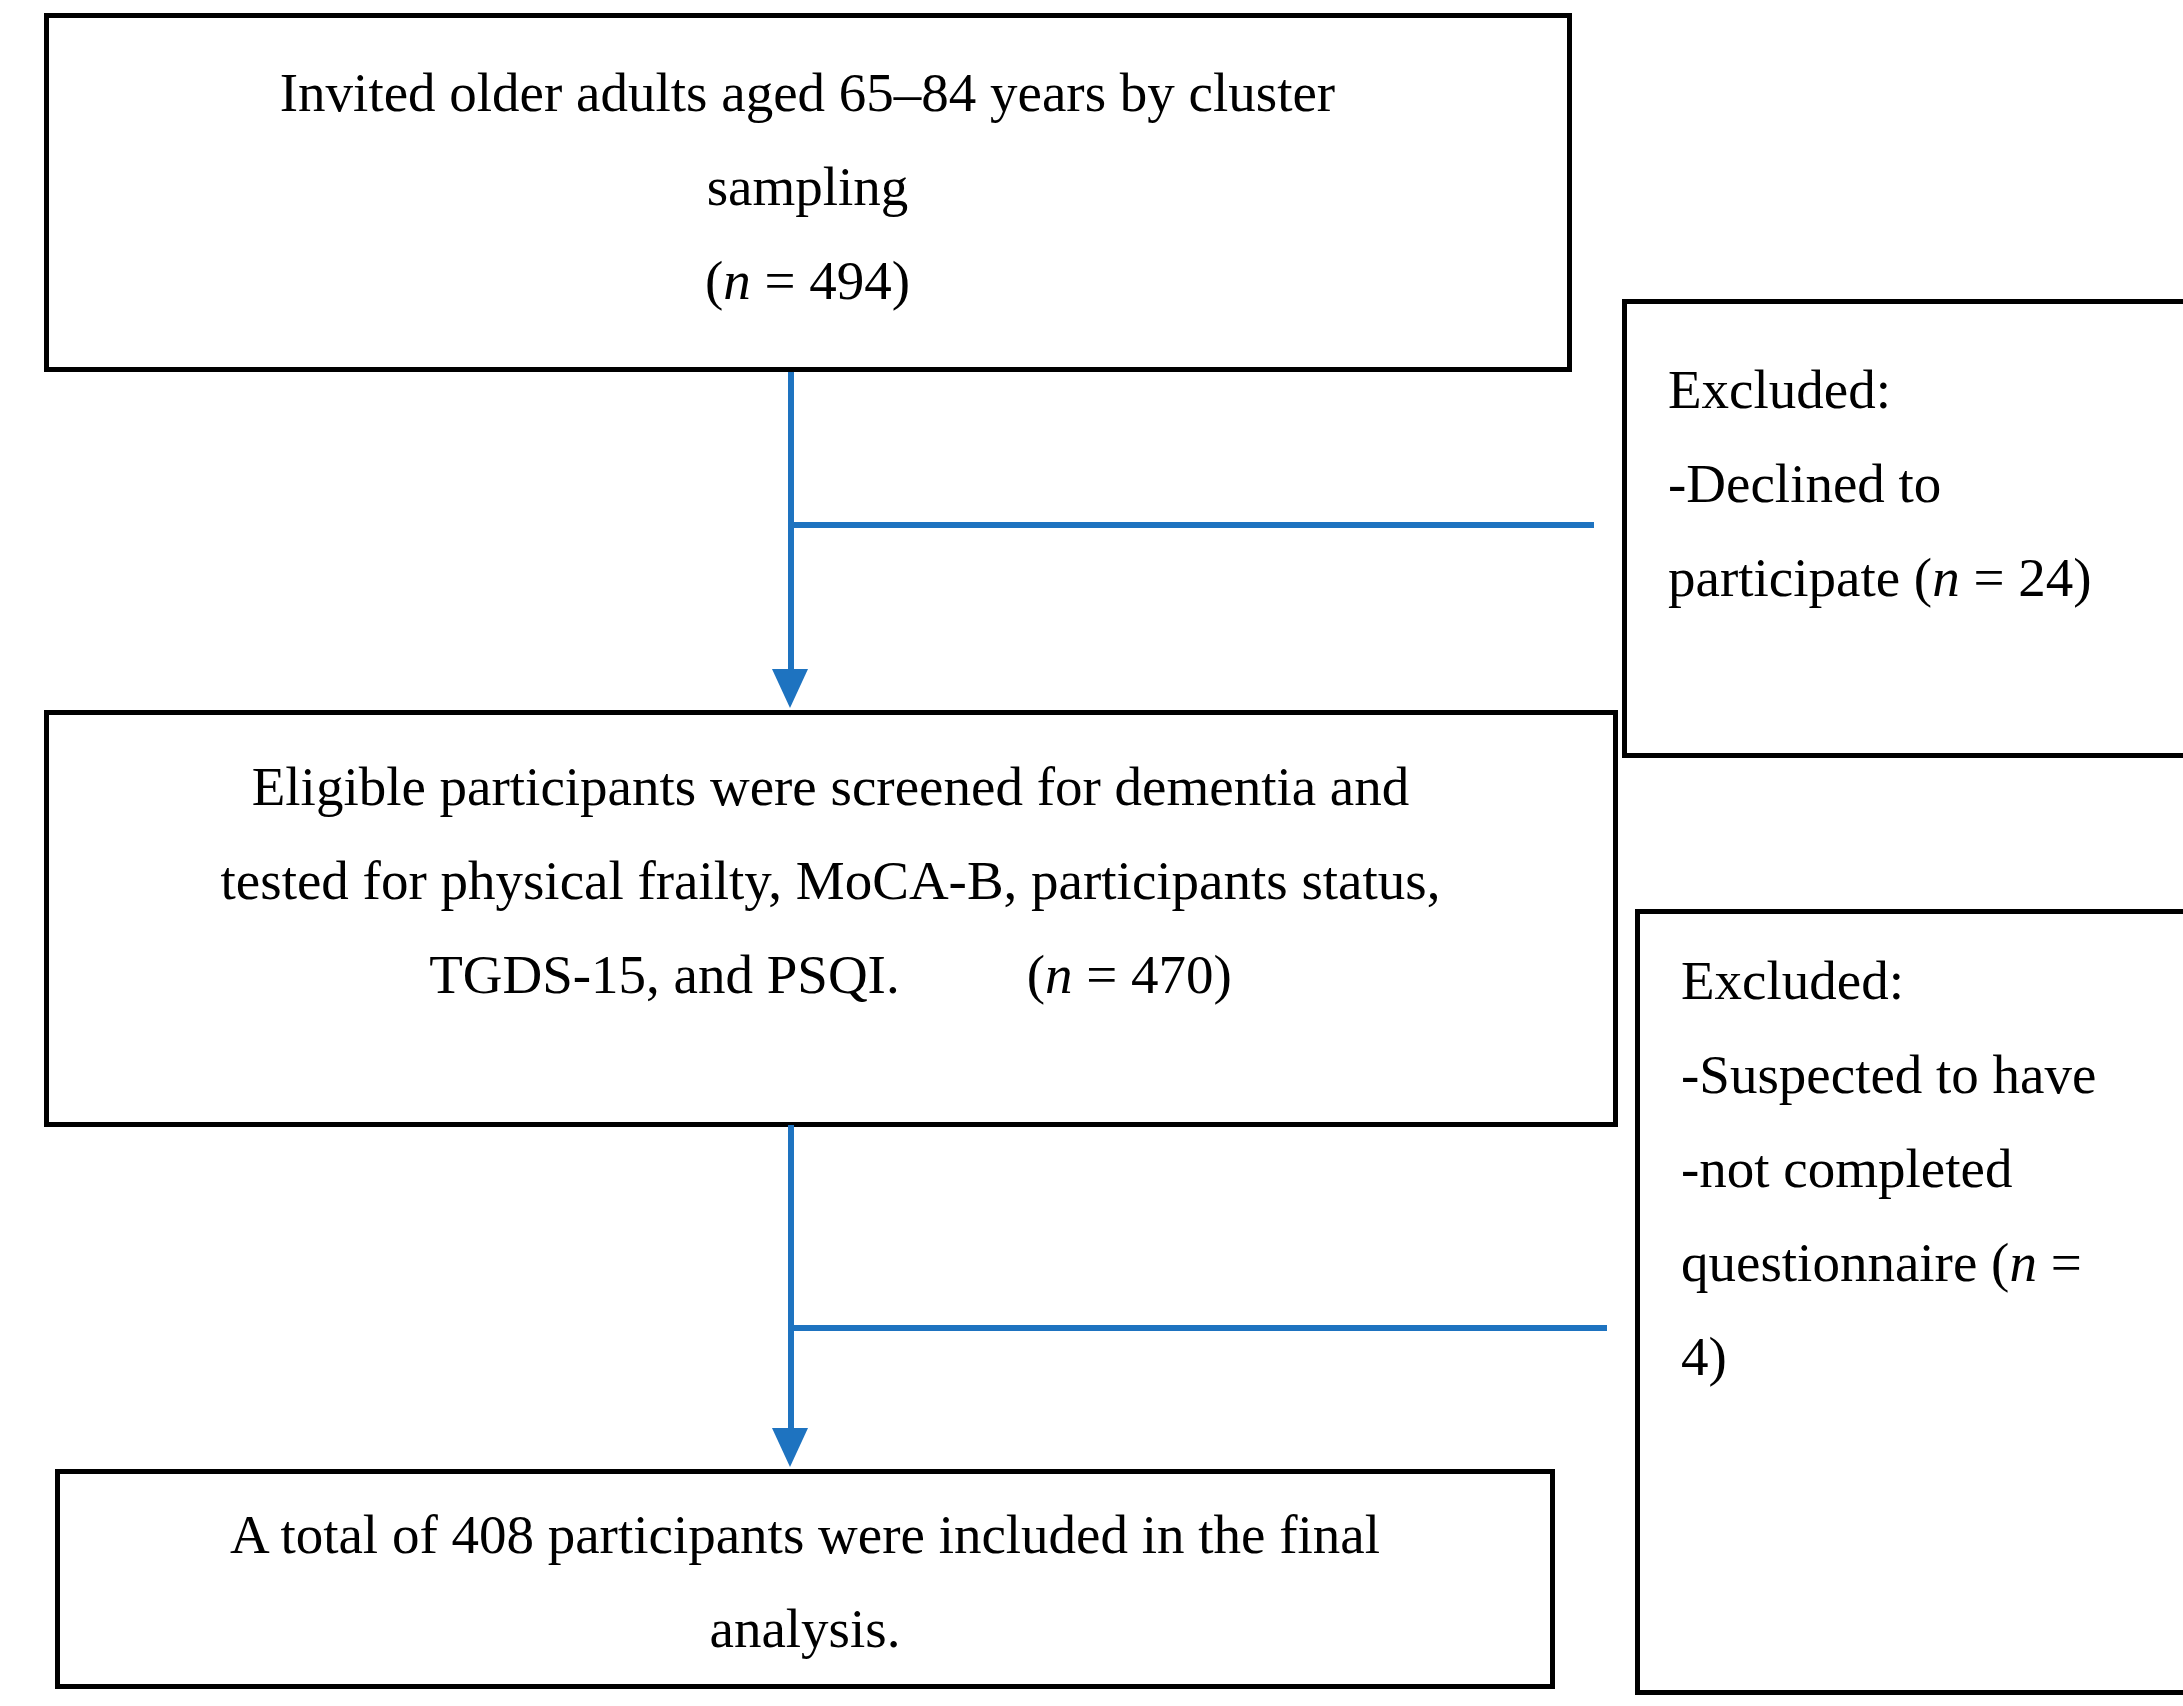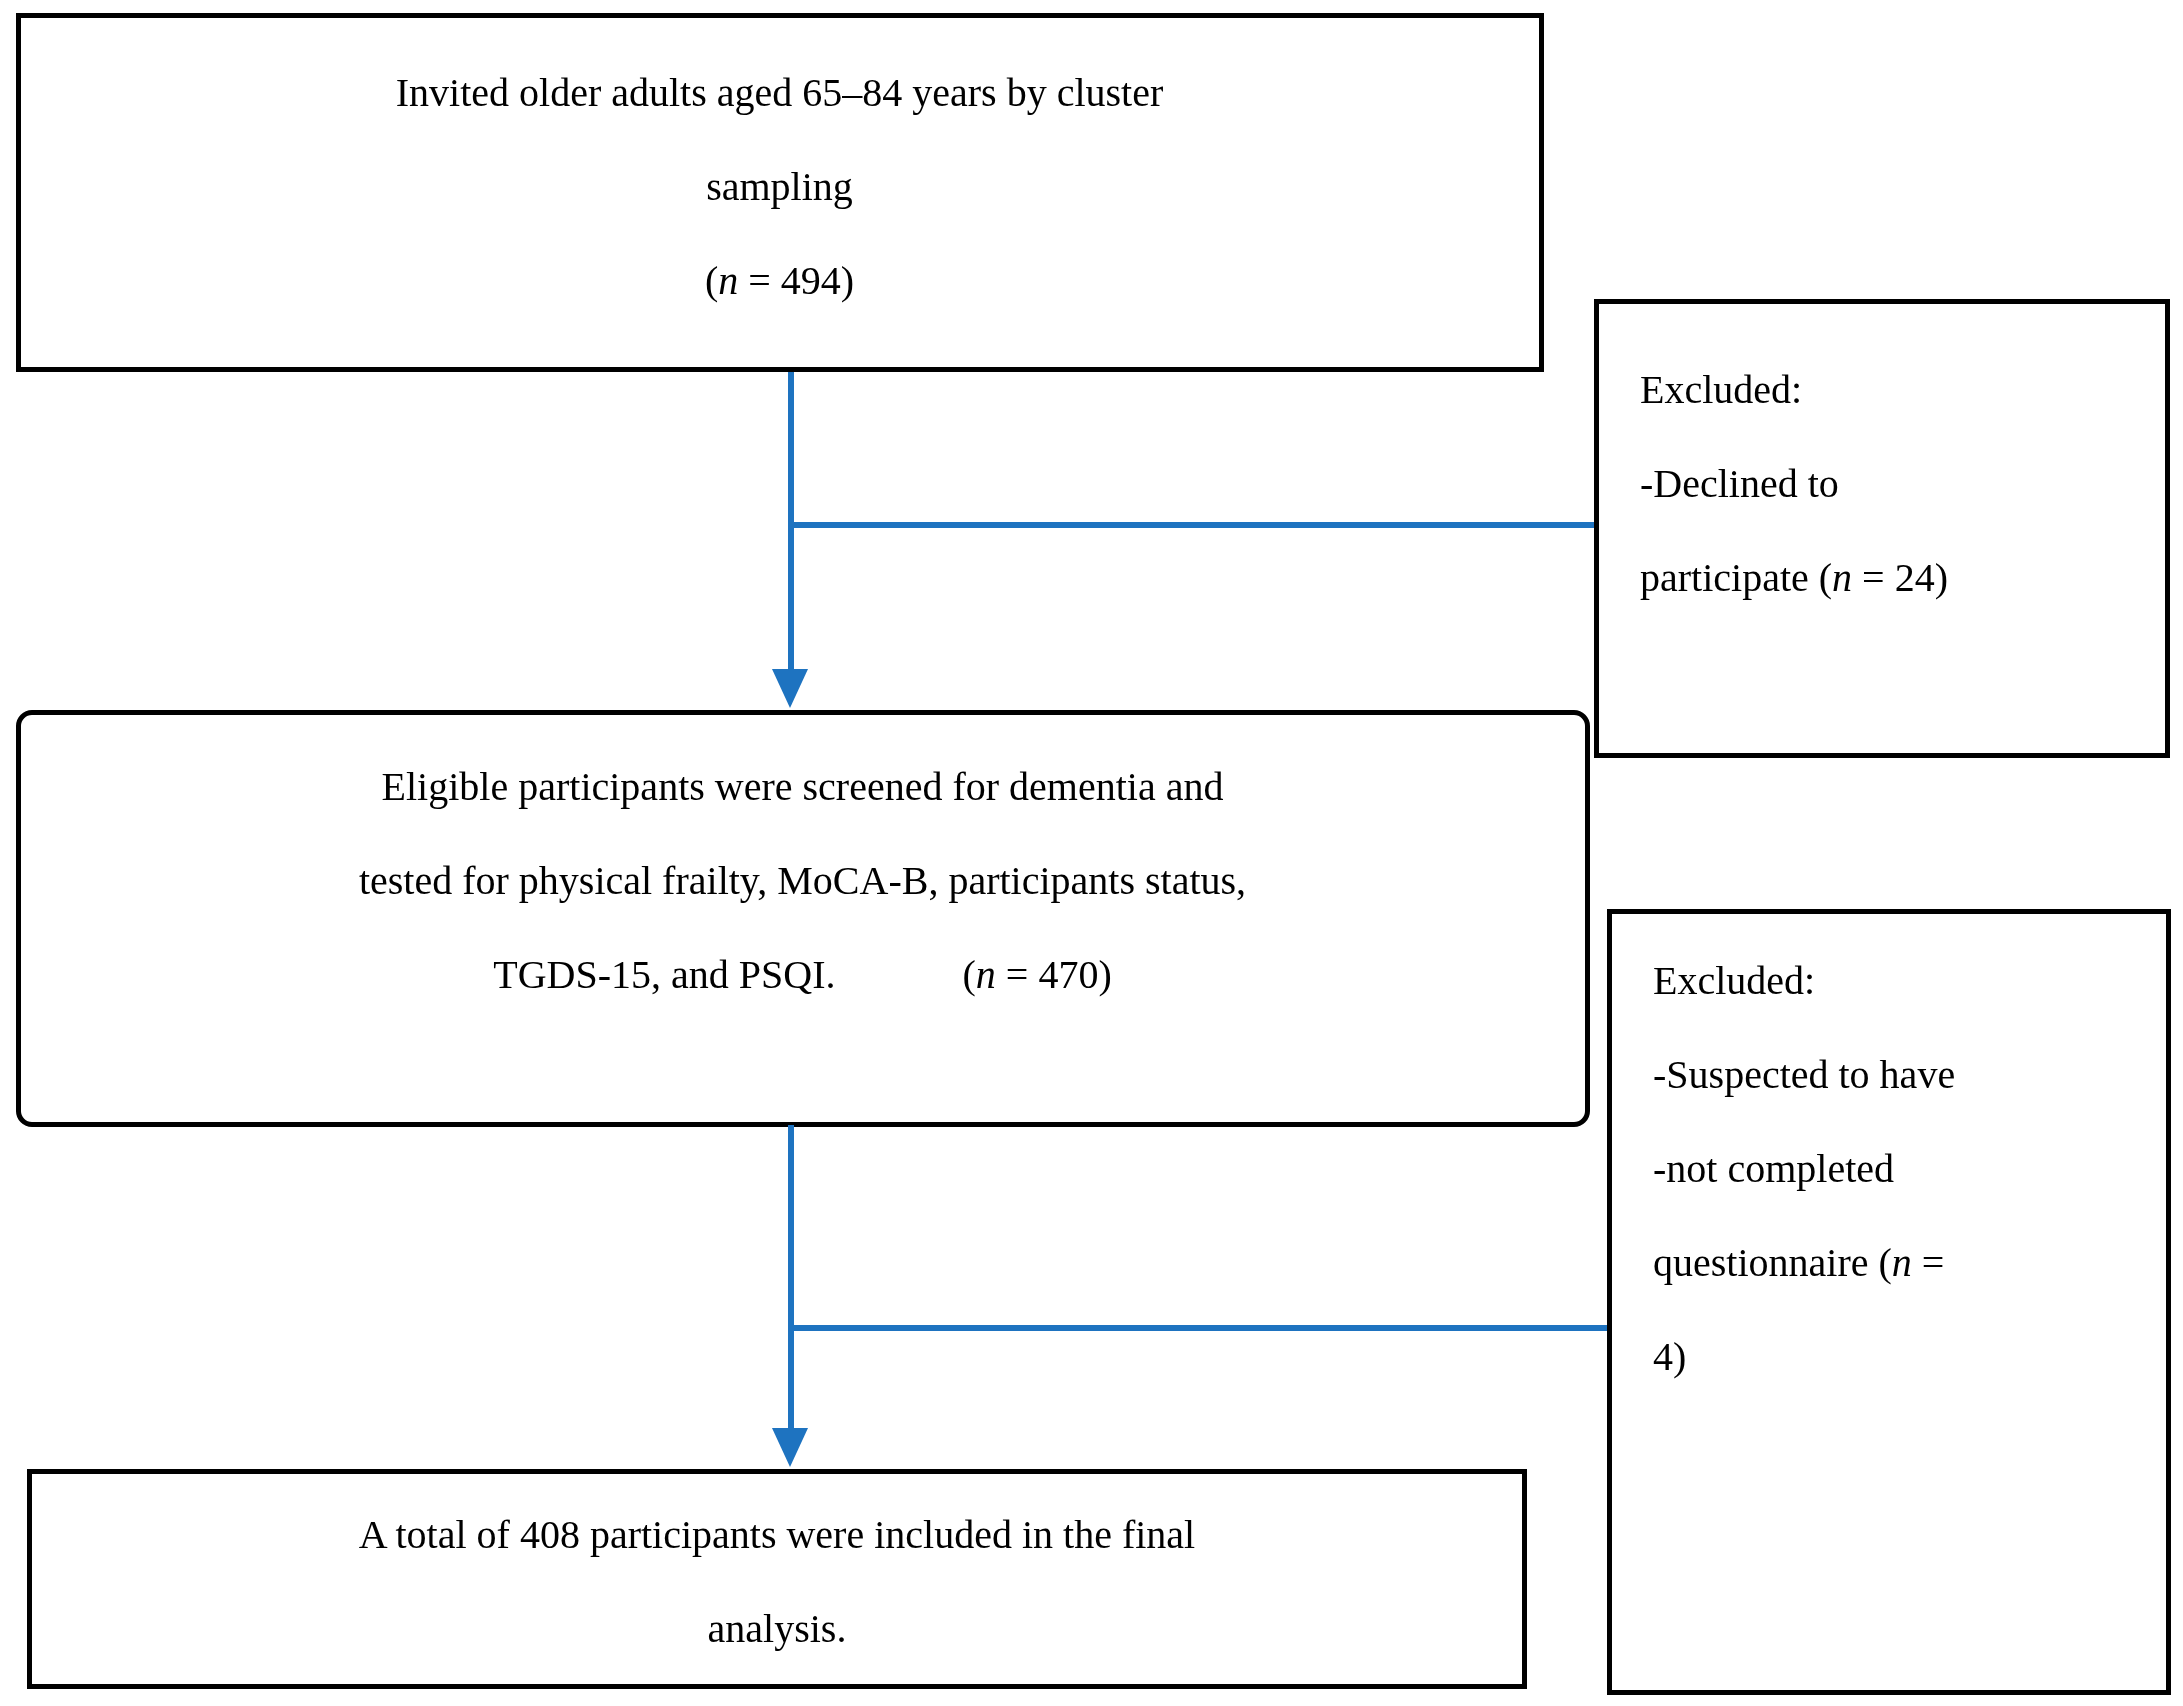--- a/index.html
+++ b/index.html
@@ -9,38 +9,39 @@
     width:2183px;height:1707px;
     background:#fff;
     font-family:"Liberation Serif","DejaVu Serif",serif;
     color:#000;
   }
   .box{
     position:absolute;
     border:5.6px solid #000;
     background:#fff;
     box-sizing:border-box;
-    font-size:40px;
+    font-size:55px;
     line-height:94px;
+    margin-left:28px;
   }
   .box .line{white-space:nowrap;}
   .center{text-align:center;}
   .it{font-style:italic;}
   .gap{display:inline-block;width:127px;}
   .vline,.hline{position:absolute;background:#1e73c0;}
   .arrow{
     position:absolute;
     width:0;height:0;
     border-left:18.3px solid transparent;
     border-right:18.3px solid transparent;
     border-top:39px solid #1e73c0;
   }
   #box-invited{left:15.5px;top:12.7px;width:1528px;height:359px;padding-top:28px;}
   #box-excluded-top{left:1594px;top:299px;width:576px;height:459px;padding:39px 17px 0 41px;}
-  #box-eligible{left:15.5px;top:710px;width:1574px;height:417px;padding-top:25px;border-radius:16px;}
+  #box-eligible{left:15.5px;top:710px;width:1574px;height:417px;padding-top:25px;}
   #box-excluded-bottom{left:1607px;top:909px;width:564px;height:786px;padding:20px 17px 0 41px;}
   #box-final{left:27px;top:1469px;width:1500px;height:220px;padding-top:14px;}
   #vline-1{left:788px;top:372px;width:5.6px;height:303px;}
   #hline-1{left:791px;top:522px;width:803px;height:5.6px;}
   #arrow-1{left:772px;top:669px;}
   #vline-2{left:788px;top:1125px;width:5.6px;height:307px;}
   #hline-2{left:791px;top:1325px;width:816px;height:5.6px;}
   #arrow-2{left:772px;top:1428px;}
 </style>
 </head>

